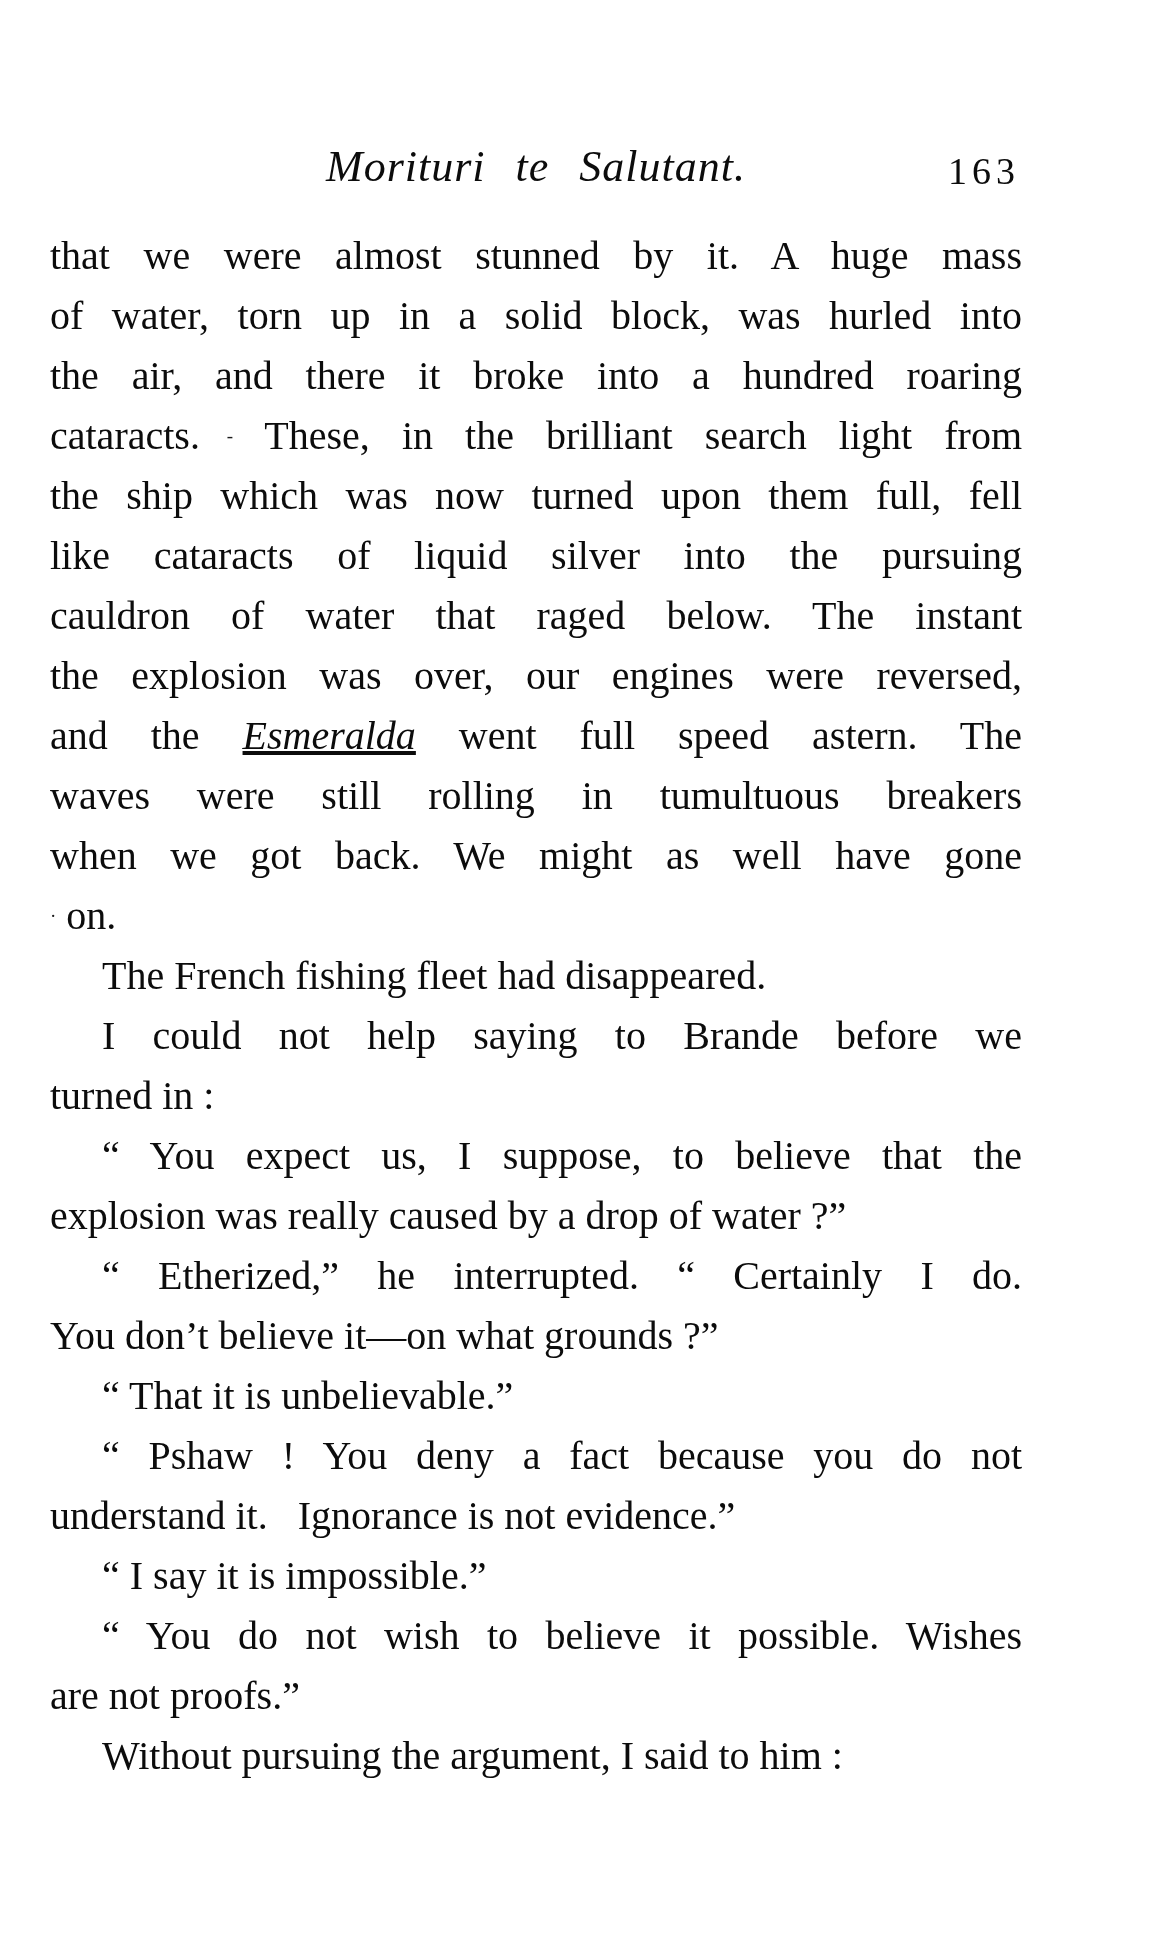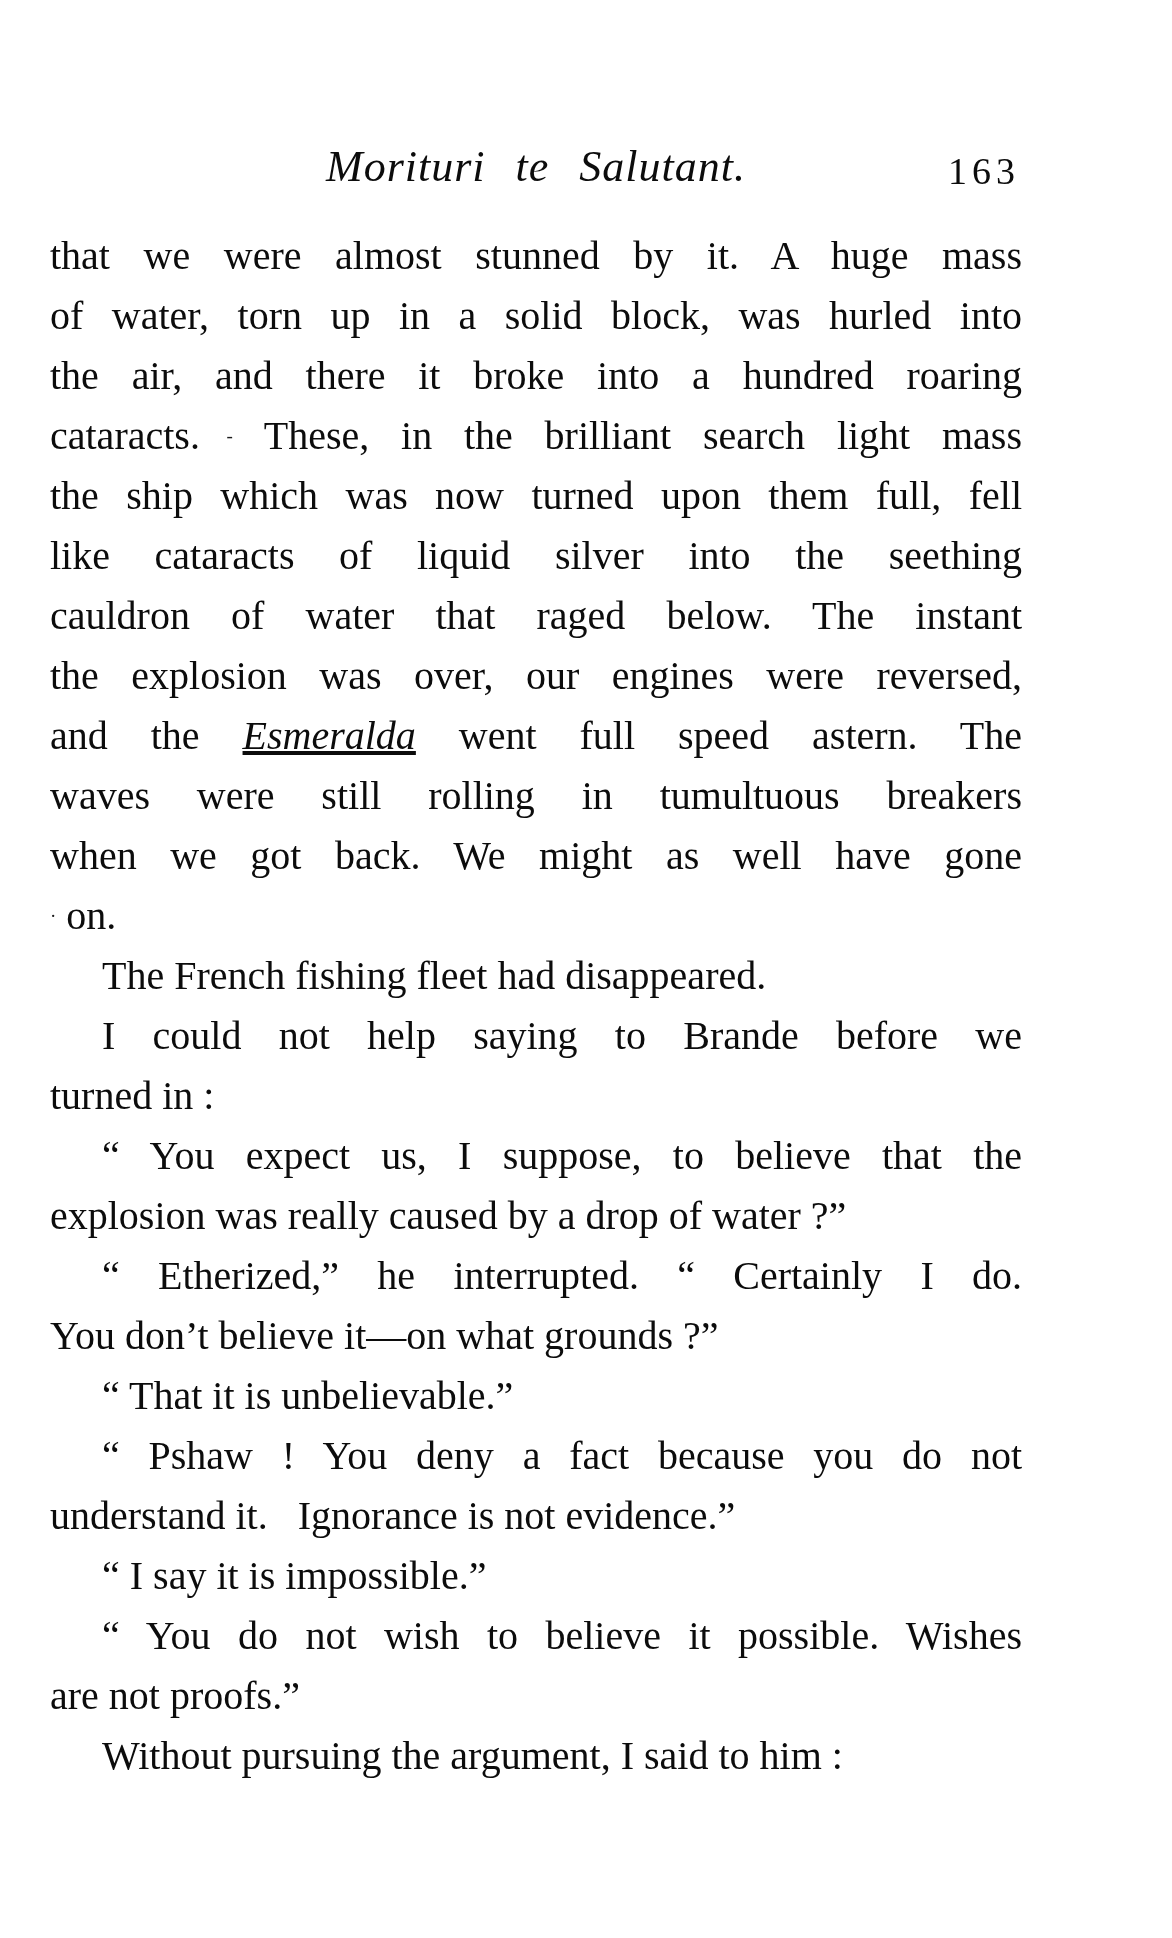--- a/index.html
+++ b/index.html
@@ -75,23 +75,23 @@
 
 <div class="page">
   <div class="header">
     <div class="running-title">Morituri te Salutant.</div>
     <div class="page-number">163</div>
   </div>
   <div class="page-body">
       <div class="line j"><span class="seg-normal">that we were almost stunned by it.  A huge mass</span></div>
       <div class="line j"><span class="seg-normal">of water, torn up in a solid block, was hurled into</span></div>
       <div class="line j"><span class="seg-normal">the air, and there it broke into a hundred roaring</span></div>
-      <div class="line j"><span class="seg-normal">cataracts.</span><span class="seg-artifact"> -</span><span class="seg-normal"> These, in the brilliant search light mass</span></div>
+      <div class="line j"><span class="seg-normal">cataracts.</span><span class="seg-artifact"> -</span><span class="seg-normal"> These, in the brilliant search light from</span></div>
       <div class="line j"><span class="seg-normal">the ship which was now turned upon them full, fell</span></div>
-      <div class="line j"><span class="seg-normal">like cataracts of liquid silver into the seething</span></div>
+      <div class="line j"><span class="seg-normal">like cataracts of liquid silver into the pursuing</span></div>
       <div class="line j"><span class="seg-normal">cauldron of water that raged below.  The instant</span></div>
       <div class="line j"><span class="seg-normal">the explosion was over, our engines were reversed,</span></div>
       <div class="line j"><span class="seg-normal">and the </span><em class="seg-italic">Esmeralda</em><span class="seg-normal"> went full speed astern.  The</span></div>
       <div class="line j"><span class="seg-normal">waves were still rolling in tumultuous breakers</span></div>
       <div class="line j"><span class="seg-normal">when we got back.  We might as well have gone</span></div>
       <div class="line nj"><span class="seg-artifact">·</span><span class="seg-normal"> on.</span></div>
       <div class="line ind nj"><span class="seg-normal">The French fishing fleet had disappeared.</span></div>
       <div class="line ind j"><span class="seg-normal">I could not help saying to Brande before we</span></div>
       <div class="line nj"><span class="seg-normal">turned in :</span></div>
       <div class="line ind j"><span class="seg-normal">“ You expect us, I suppose, to believe that the</span></div>

